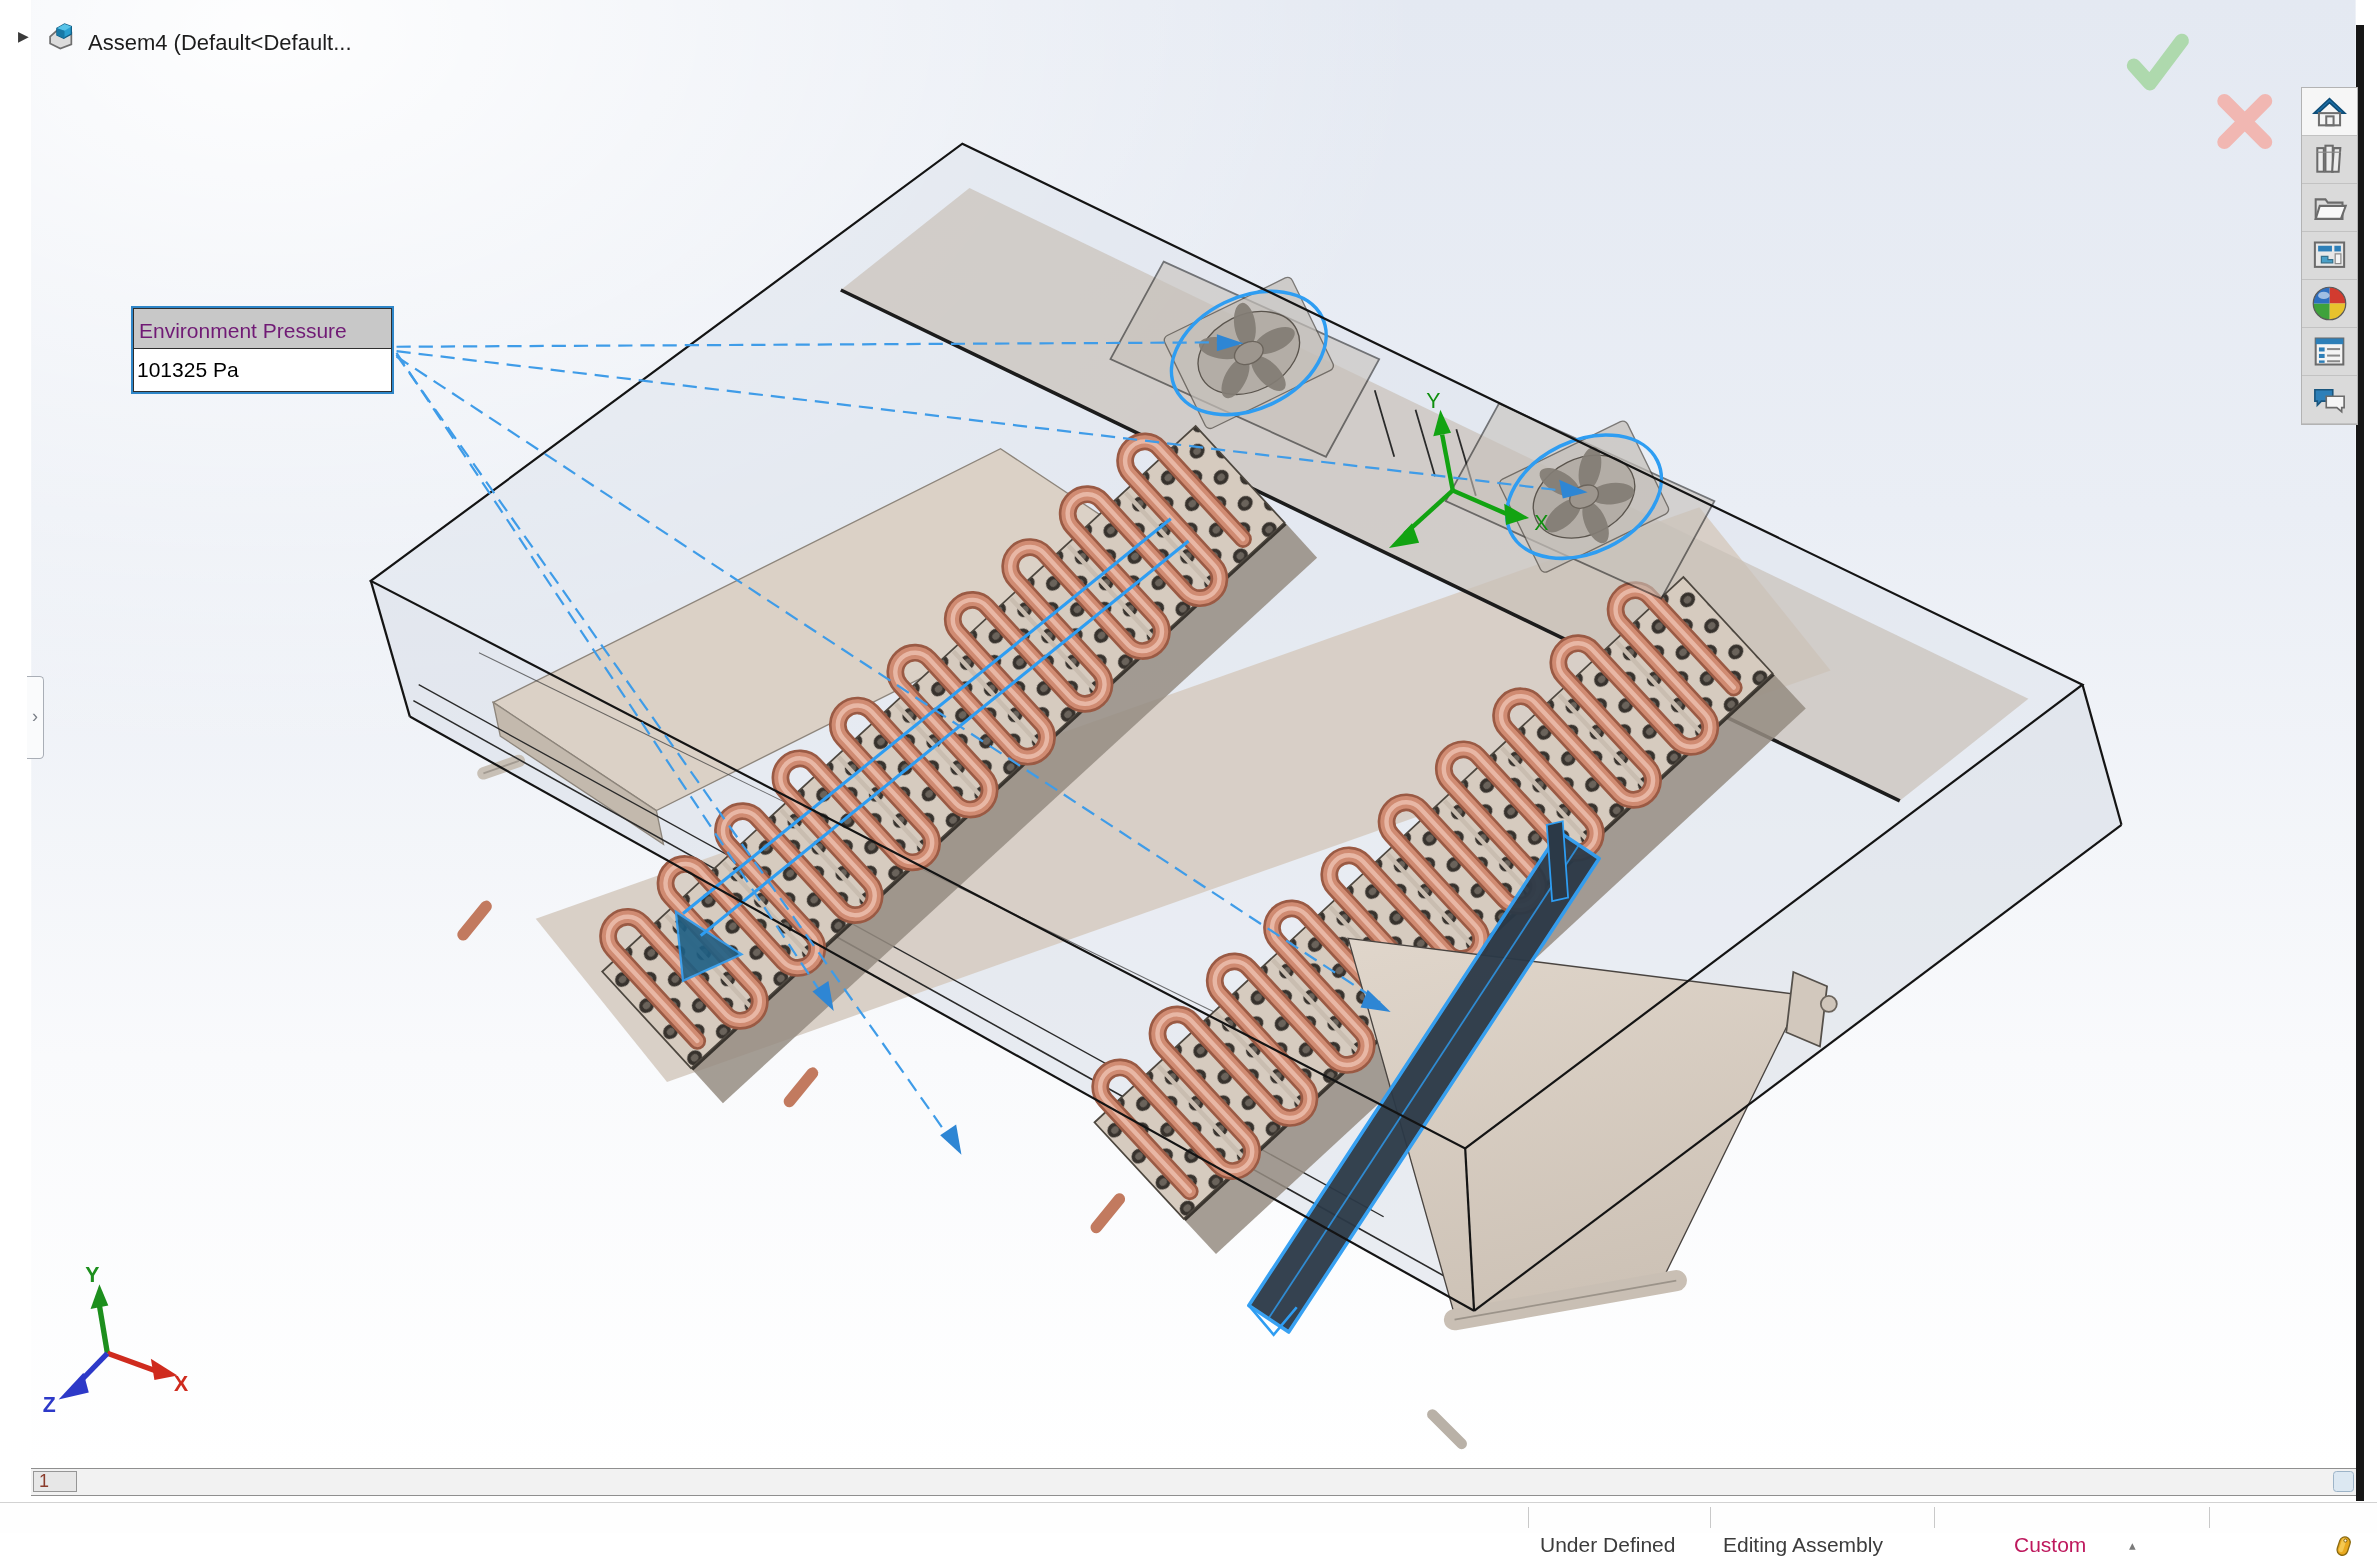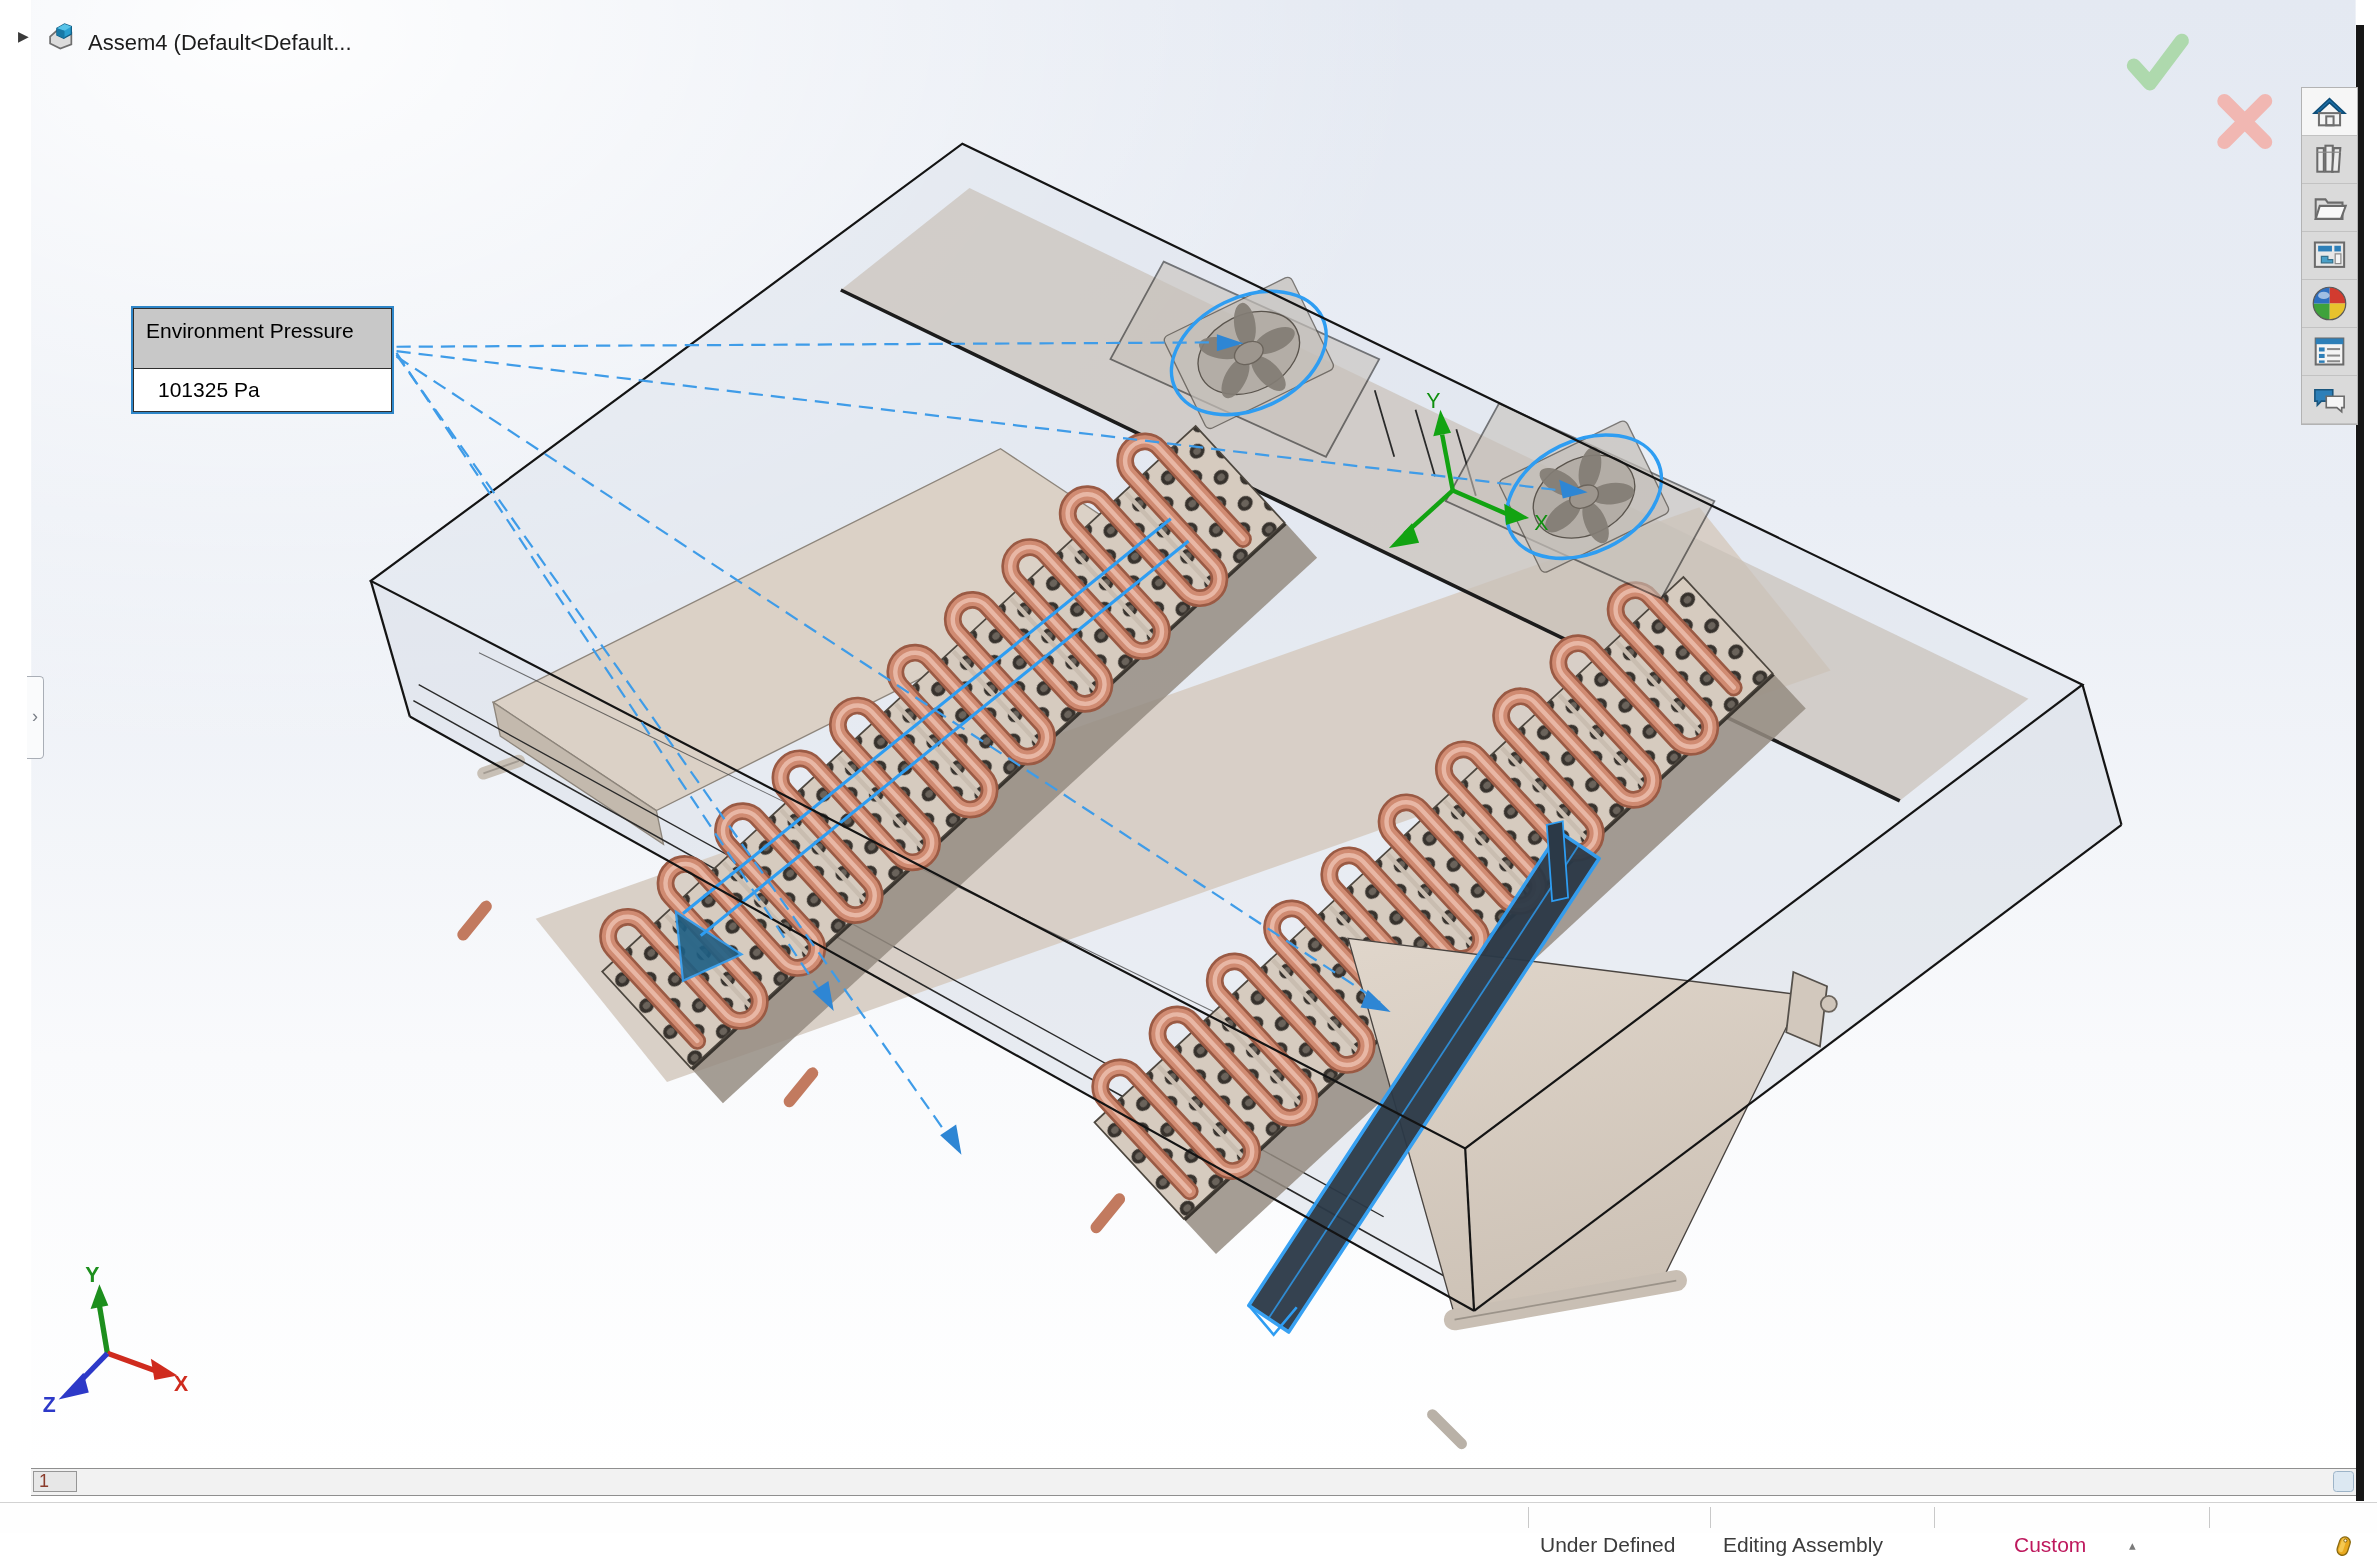--- a/index.html
+++ b/index.html
@@ -8,24 +8,24 @@
   svg.scene{position:absolute;left:0;top:0;z-index:1;}
   .overlay{position:absolute;z-index:3;}
 
   
   .tree-row{left:18px;top:16px;display:flex;align-items:center;gap:9px;}
   .tree-expand{font-size:14px;color:#3a3a3a;width:18px;cursor:default;}
   .tree-label{font-size:22px;color:#1d1d1d;white-space:nowrap;margin-top:14px;}
 
   
   .callout{left:131px;top:306px;width:263px;border:2.7px solid #2f86c8;background:#fff;box-sizing:border-box;}
-  .callout-title{height:61px;line-height:43px;background:#c8c8c8;border:1.8px solid #2e2e2e;
-    font-size:21px;color:#000000;padding-left:12px;box-sizing:border-box;}
+  .callout-title{height:41px;line-height:43px;background:#c8c8c8;border:1.8px solid #2e2e2e;
+    font-size:21px;color:#701a75;padding-left:5px;box-sizing:border-box;}
   .callout-value{height:43px;line-height:41px;background:#ffffff;border:1.8px solid #2e2e2e;border-top:none;
-    font-size:21px;color:#000;padding-left:24px;box-sizing:border-box;}
+    font-size:21px;color:#000;padding-left:3px;box-sizing:border-box;}
 
   
   .flyout-tab{left:27px;top:676px;width:17px;height:83px;background:#fafbfc;border:1.8px solid #a9aeb6;
     border-left:none;border-radius:0 4.4px 4.4px 0;box-sizing:border-box;color:#7a7f87;
     font-size:18px;text-align:center;line-height:78px;}
 
   
   .task-pane{left:2301px;top:87px;width:55px;background:#dadada;border:0.9px solid #b3b3b3;}
   .tp-btn{width:55px;height:48px;display:flex;align-items:center;justify-content:center;
     border-bottom:0.9px solid #c2c2c2;box-sizing:border-box;background:#dadada;}

